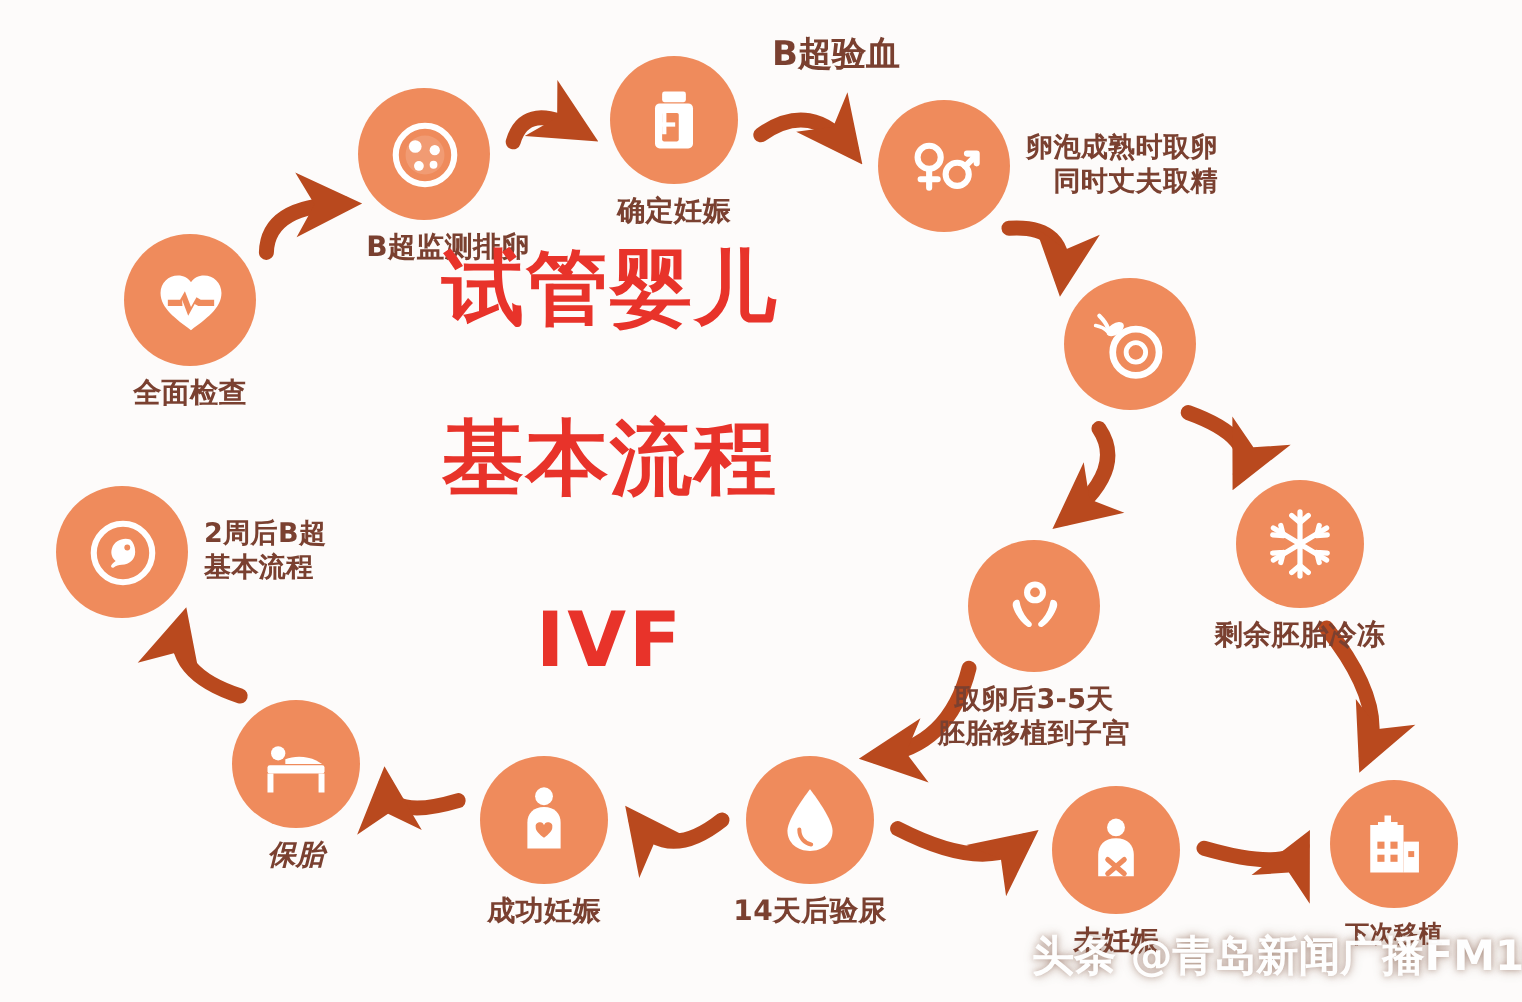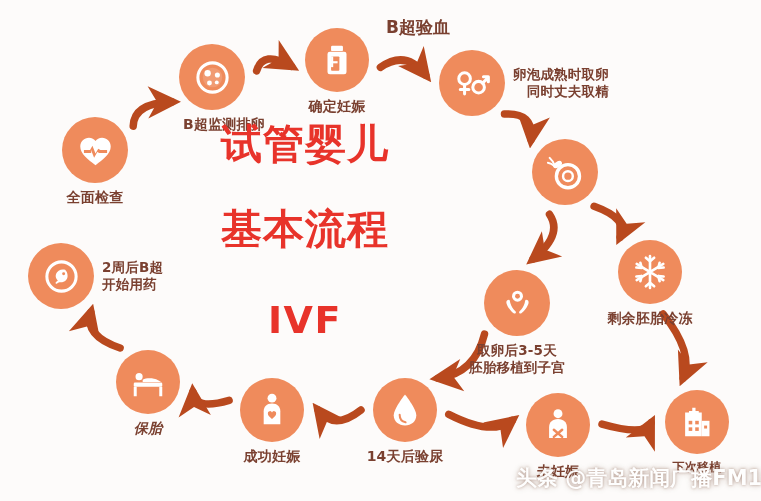--- a/index.html
+++ b/index.html
@@ -216,21 +216,21 @@
       </div>
       <div class="node" style="left: 61px; top: 276px;">
         <div class="bubble" style="width: 66px; height: 66px; background: rgb(239, 139, 92);">
           <span style="width: 39px; height: 39px; display: block;"><svg viewBox="0 0 64 64" width="100%" height="100%">
               <circle cx="32" cy="32" r="24" fill="none" stroke="#fff" stroke-width="5"></circle>
               <path fill="#fff" d="M38 21c-6-2-13 1-15 7-1.6 4.6.4 8.4 3 10.6-1.6 1-2.6 2-3.6 3.4-.8 1.2.8 2.6 2 1.8 2-1.4 4-2.2 6.6-2.2 6.4 0 11-4.4 11-10.4 0-4.4-1.6-8-4-10.2z"></path>
               <circle cx="35.5" cy="27.5" r="2.4" fill="#ef8b5c"></circle>
             </svg></span>
         </div>
         <div class="lbl right" style="font-size: 13.5px; color: rgb(122, 64, 48); text-align: left;">2周后B超
-开始用药</div>
+基本流程</div>
       </div>
       <div class="node" style="left: 517px; top: 303px;">
         <div class="bubble" style="width: 66px; height: 66px; background: rgb(239, 139, 92);">
           <span style="width: 39px; height: 39px; display: block;"><svg viewBox="0 0 64 64" width="100%" height="100%">
               <circle cx="32" cy="20" r="9" fill="#fff"></circle>
               <circle cx="32" cy="20" r="4" fill="#ef8b5c"></circle>
               <path d="M18 26c-3.4 0-5 2.6-4 6 1.6 5.4 6.4 12.6 11.6 16 2.6 1.7 5.2-1.4 3-3.4-4-3.6-7-8.4-8.4-13.4-.6-2.6-.8-5.2-2.2-5.2z" fill="#fff"></path>
               <path d="M46 26c3.4 0 5 2.6 4 6-1.6 5.4-6.4 12.6-11.6 16-2.6 1.7-5.2-1.4-3-3.4 4-3.6 7-8.4 8.4-13.4.6-2.6.8-5.2 2.2-5.2z" fill="#fff"></path>
             </svg></span>
         </div>

